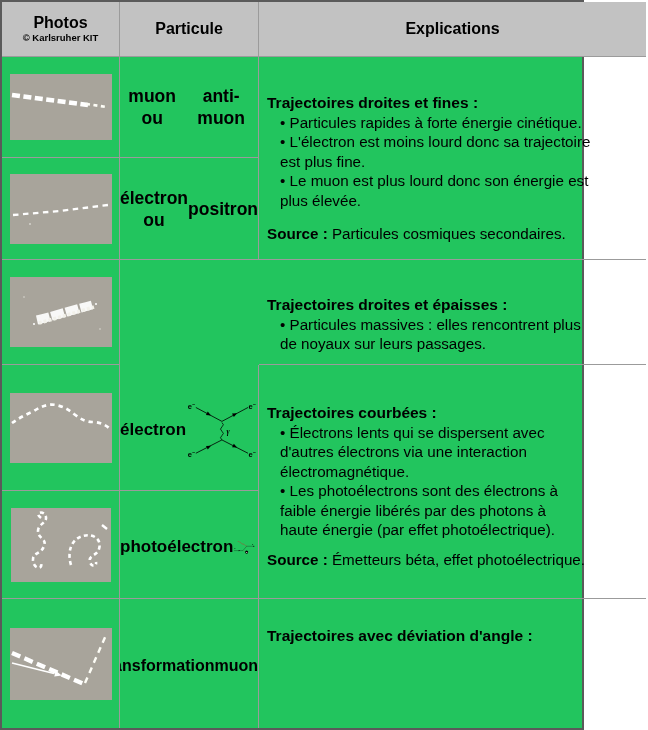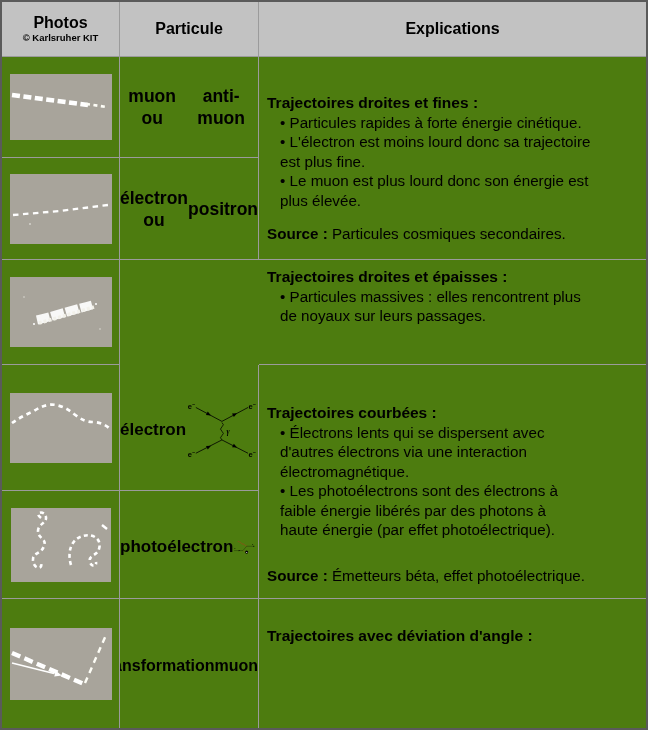--- a/index.html
+++ b/index.html
@@ -1,19 +1,19 @@
 <!DOCTYPE html>
 <html><head>
 <meta charset="utf-8">
 <style>
   html,body{margin:0;padding:0;background:#ffffff;}
   body{width:648px;height:730px;font-family:"Liberation Sans",sans-serif;color:#000;}
   .tbl{
-    box-sizing:border-box;width:648px;height:730px;
-    border:2px solid #5a5a5a;background:#4d7c0f;
+    box-sizing:border-box;width:584px;height:730px;
+    border:2px solid #5a5a5a;background:#22c55e;
     display:grid;
     grid-template-columns:118px 139px 387px;
     grid-template-rows:55px 101px 102px 105px 126px 108px 129px;
   }
   .cell{box-sizing:border-box;border-right:1px solid #9b9b9b;border-bottom:1px solid #9b9b9b;overflow:hidden;}
   .noR{border-right:none;}
   .noB{border-bottom:none;}
   .hcell{background:#c2c2c2;display:flex;flex-direction:column;align-items:center;justify-content:center;font-weight:bold;}
   .hmain{font-size:16px;line-height:18px;}
   .hcredit{font-size:9.5px;line-height:12px;}
@@ -23,23 +23,23 @@
          font-weight:bold;font-size:17.5px;line-height:22px;text-align:center;}
   .ncell.diag{justify-content:flex-end;}
   .ptitle{font-weight:bold;font-size:17px;line-height:21px;text-align:center;}
   .ptitle.sm{font-size:16px;line-height:19px;}
   .ecell{padding-left:8px;padding-right:0;font-size:15.2px;line-height:19.5px;}
   .etitle{font-weight:bold;font-size:15.5px;}
   .bullet{margin-left:13px;white-space:pre-wrap;}
   .src .lbl{font-weight:bold;}
   .mt14{margin-top:14px;}
   .mt9{margin-top:9px;}
-  .mt21{margin-top:26px;}
+  .mt21{margin-top:10px;}
   .pt36{padding-top:36px;}
-  .pt7{padding-top:7px;}
+  .pt7{padding-top:7px;margin-top:28px;}
   .pt38{padding-top:38px;}
   .pt27{padding-top:27px;}
   svg text{font-family:"Liberation Sans",sans-serif;}
   svg .ser{font-family:"Liberation Serif",serif;font-style:italic;}
 </style>
 </head>
 <body>
 
 <div class="tbl">
 

